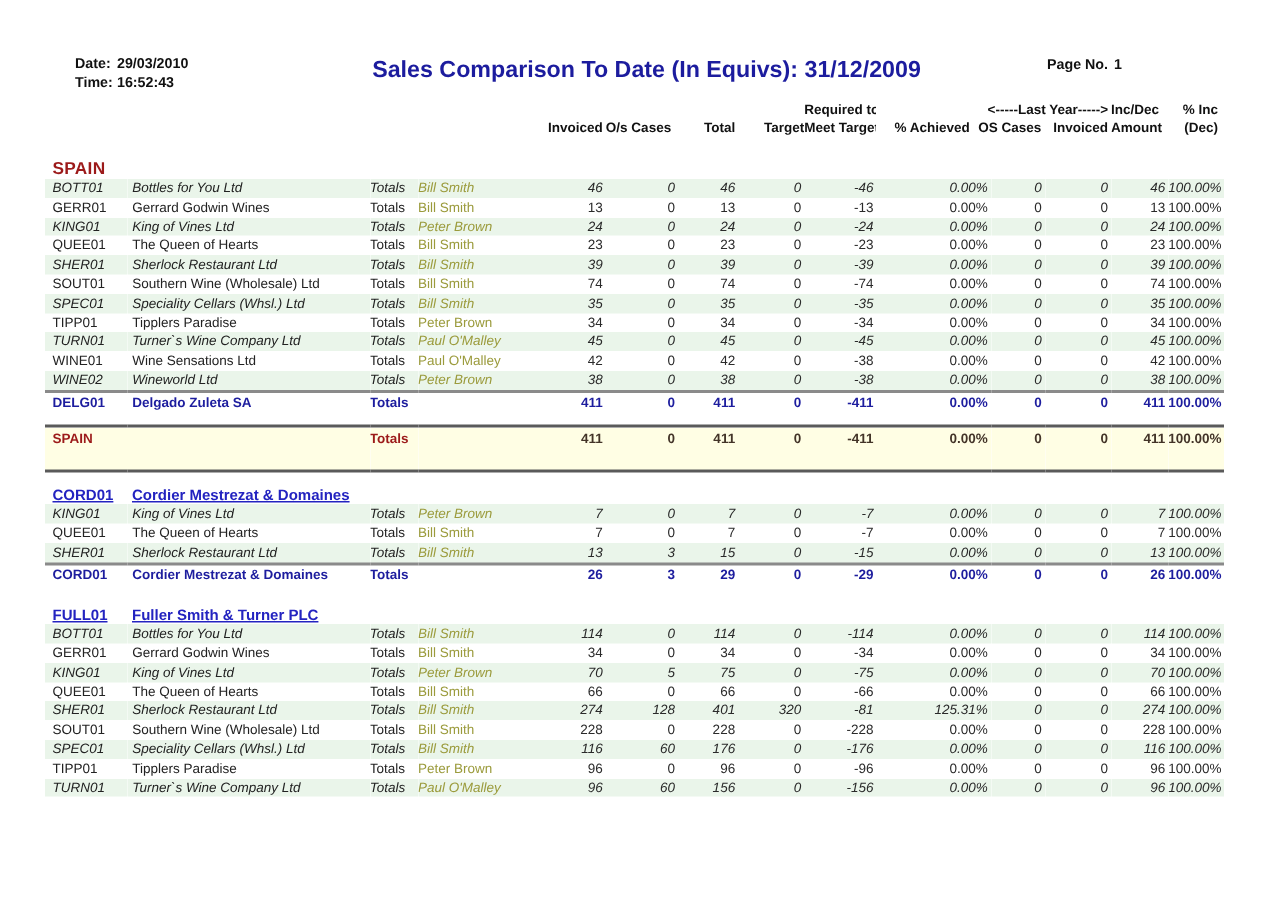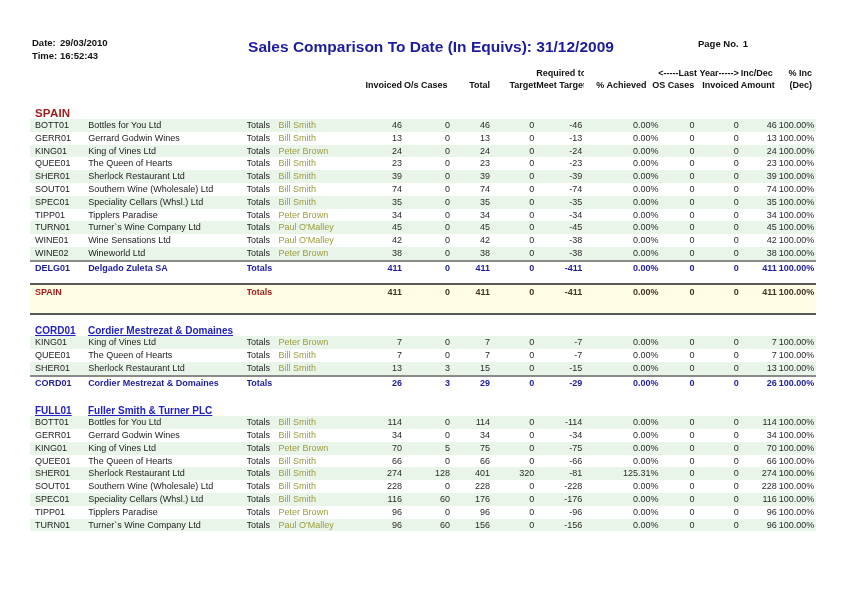--- a/index.html
+++ b/index.html
@@ -6,37 +6,37 @@
     --c-title:#1c1c9e; --c-section:#9c1a1a; --c-link:#2323c0; --c-gtotal:#1d1d9e;
     --c-rep:#9b9b3c; --c-stripe:#eaf5ea; --c-band:#fffee4; --c-bandtext:#9c1a1a;
   }
   *{box-sizing:border-box;}
   html,body{margin:0;padding:0;}
   body{
     width:850px;height:601px;background:#ffffff;overflow:hidden;
     font-family:"Liberation Sans", sans-serif;color:#222;
   }
   .hdr{position:relative;height:68px;}
-  .dt{position:absolute;left:32px;top:36px;font-size:9.5px;font-weight:bold;color:#111;line-height:13px;}
+  .dt{position:absolute;left:50px;top:36px;font-size:9.5px;font-weight:bold;color:#111;line-height:13px;}
   .dt .lbl{display:inline-block;width:28px;}
   .title{position:absolute;left:12px;right:0;top:38px;text-align:center;font-size:15.5px;font-weight:bold;color:var(--c-title);}
   .pageno{position:absolute;left:698px;top:38px;font-size:9.5px;font-weight:bold;color:#111;}
   .pageno .num{margin-left:4px;}
 
   table{border-collapse:collapse;table-layout:fixed;width:786px;margin-left:30px;}
   td,th{font-size:9px;padding:0;margin:0;white-space:nowrap;overflow:hidden;vertical-align:middle;}
   thead th{font-weight:bold;color:#111;text-align:right;vertical-align:bottom;line-height:11.5px;padding-bottom:2px;}
   thead th.pr2{padding-right:2px;} thead th.pr4{padding-right:4px;}
   thead th.pr8{padding-right:8px;} thead th.pr12{padding-right:12px;} thead th.pr14{padding-right:14px;}
   .th-ly{overflow:visible;margin-top:43px;}
   .ly1{white-space:nowrap;float:right;margin-right:2px;}
   .ly2{clear:both;display:flex;justify-content:flex-end;gap:8px;padding-right:2px;}
 
   tr.data td{height:12.8px;line-height:12.8px;}
-  tr.stripe{background:var(--c-stripe);}
+  tr.stripe{background:var(--c-stripe);font-style:italic;}
   td.c-code{padding-left:5px;color:#222;}
   td.c-name{padding-left:3px;color:#222;}
   td.c-tlabel{color:#222;}
   td.c-rep{color:var(--c-rep);}
   td.num{text-align:right;padding-right:2px;color:#2a2a2a;}
 
   tr.section-head td{padding-top:6px;height:18px;vertical-align:bottom;}
   .s-name{color:var(--c-section);font-weight:bold;font-size:11.5px;margin-left:5px;letter-spacing:.2px;}
 
   tr.group-head td{padding-top:4px;height:17px;vertical-align:bottom;}

